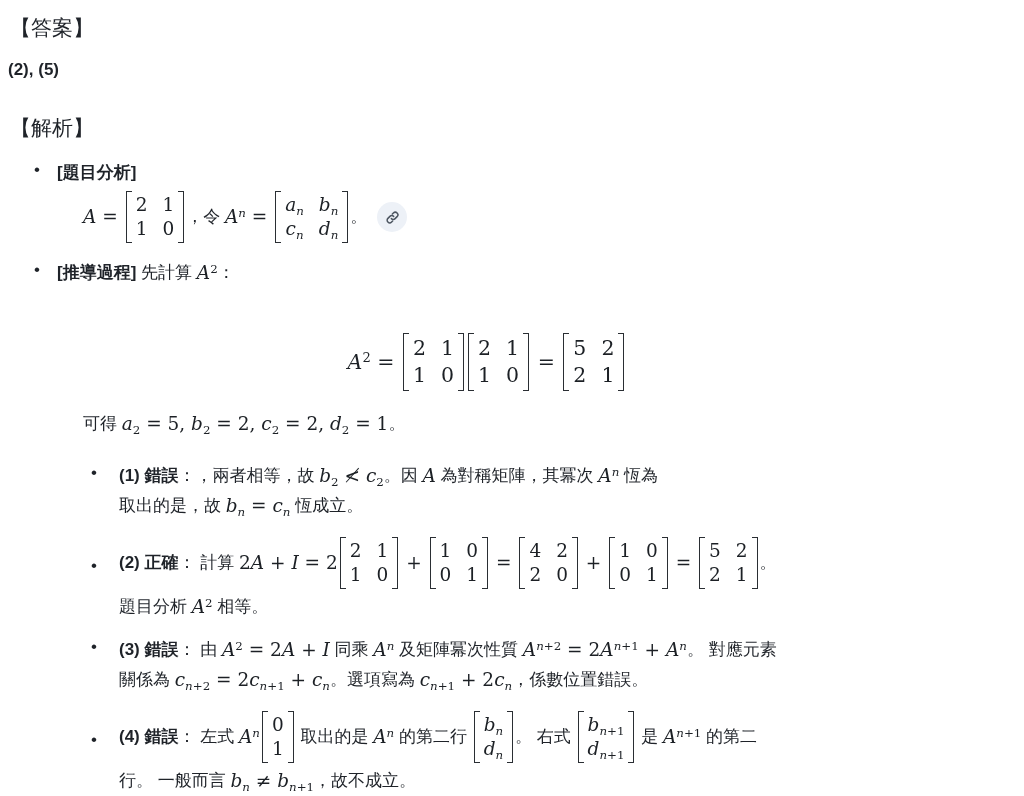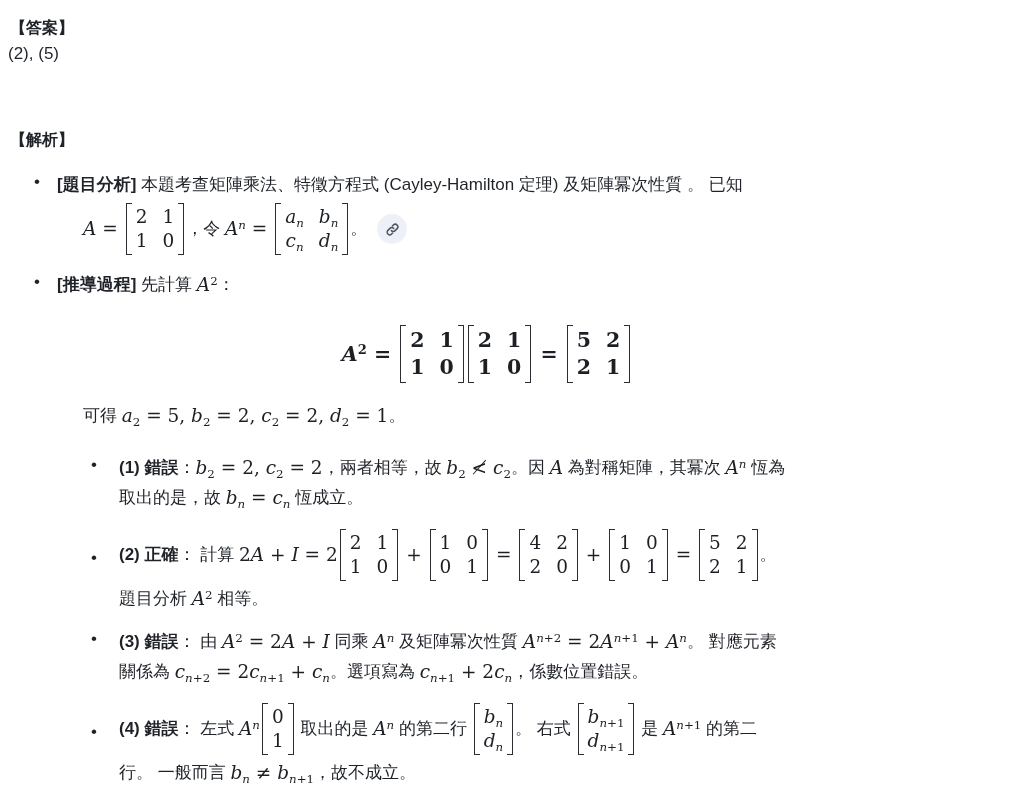--- a/index.html
+++ b/index.html
@@ -5,23 +5,23 @@
   * { box-sizing: border-box; }
   html, body { margin: 0; padding: 0; }
   body {
     width: 1024px; height: 796px; overflow: hidden;
     background: #ffffff; color: #1f2329;
     font-family: "Liberation Sans", "DejaVu Sans", sans-serif;
     font-size: 17px;
   }
   .doc { padding: 16px 10px 0 10px; }
 
-  .head { font-weight: 700; font-size: 16px; line-height: 23px; }
-  .answer-value { font-weight: 400; margin: 4px 0 0 -2px; line-height: 22px; }
-  .analysis-head { margin-top: 63px; }
+  .head { font-weight: 400; font-size: 21px; line-height: 23px; }
+  .answer-value { font-weight: 700; margin: 20px 0 0 -2px; line-height: 22px; }
+  .analysis-head { margin-top: 35px; }
 
   ul.l1, ul.l2 { list-style: none; margin: 0; padding: 0; }
   ul.l1 { margin: 19px 0 0 24px; }
   ul.l1 > li { display: flex; margin-bottom: 12px; }
   ul.l1 > li > .marker { flex: none; width: 23px; padding-top: 2px; }
   ul.l2 { margin: 22px 0 0 34px; }
   ul.l2 > li { display: flex; margin-bottom: 13px; }
   ul.l2 > li > .marker { flex: none; width: 28px; padding-top: 2px; }
   ul.l2 > li.tall-first > .marker { padding-top: 22px; }
   .content { flex: 1; min-width: 0; }
@@ -47,21 +47,21 @@
     font-size: 18.5px; color: #1c2025;
   }
   .mat .br { width: 6px; border: 1.6px solid #2a2e33; }
   .mat .br.l { border-right: 0; }
   .mat .br.r { border-left: 0; }
   .mat .cells {
     display: grid; column-gap: 15px; align-content: center;
     padding: 2px 4px; text-align: center; line-height: 24px;
   }
 
-  .display-wrap { width: 812px; margin: 22px 0 15px 24px; display: flex; justify-content: center; font-weight: bold; }
+  .display-wrap { width: 812px; margin: 42px 0 15px 24px; display: flex; justify-content: center; }
   .display-wrap .seg.math, .display-wrap .mat { font-size: 20.5px; }
   .display-wrap .mat .cells { line-height: 27px; }
 
   .chip {
     width: 30px; height: 30px; border-radius: 50%;
     background: #edf1f7; margin-left: 10px;
     display: inline-flex; align-items: center; justify-content: center;
     cursor: pointer; flex: none;
   }
 </style>
@@ -74,21 +74,20 @@
   <div class="answer-value">(2), (5)</div>
   <div class="head analysis-head">【解析】</div>
 
   <ul class="l1">
 
     <li>
       <span class="marker">•</span>
       <div class="content">
         <div class="line">
             <span class="seg b">[題目分析]</span>
-            <span class="seg"> 本題考查矩陣乘法、特徵方程式 (Cayley-Hamilton 定理) 及矩陣冪次性質 。 已知</span>
           </div>
         <div class="line tall indent">
             <span class="seg math"><i>A</i> = </span>
             <span class="mat">
               <span class="br l"></span>
               <span class="cells" style="grid-template-columns: repeat(2, auto);">
                 <span>2</span>
                 <span>1</span>
                 <span>1</span>
                 <span>0</span>
@@ -172,21 +171,20 @@
           </div>
 
         <ul class="l2">
 
           <li>
             <span class="marker">•</span>
             <div class="content">
               <div class="line">
                   <span class="seg b">(1) 錯誤</span>
                   <span class="seg">：</span>
-                  <span class="seg math"><i>b</i><sub>2</sub> = 2, <i>c</i><sub>2</sub> = 2</span>
                   <span class="seg">，兩者相等，故 </span>
                   <span class="seg math"><i>b</i><sub>2</sub> ≮ <i>c</i><sub>2</sub></span>
                   <span class="seg">。因 </span>
                   <span class="seg math"><i>A</i></span>
                   <span class="seg"> 為對稱矩陣，其冪次 </span>
                   <span class="seg math"><i>A</i><sup><i>n</i></sup></span>
                   <span class="seg"> 恆為</span>
                 </div>
               <div class="line">
                   <span class="seg">取出的是，故 </span>

